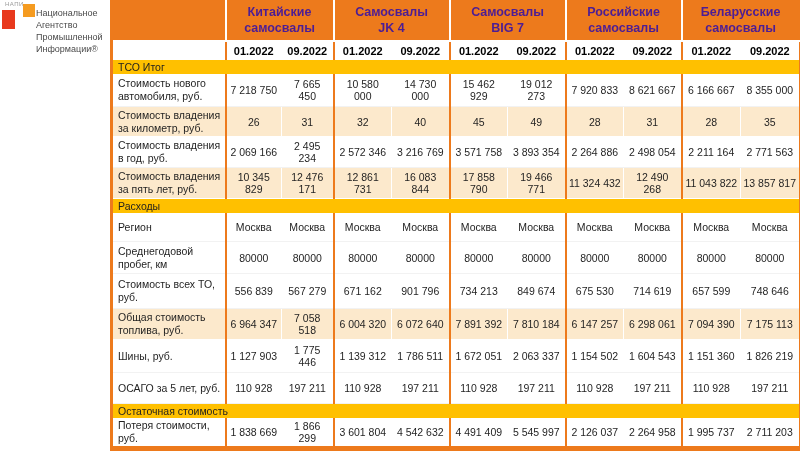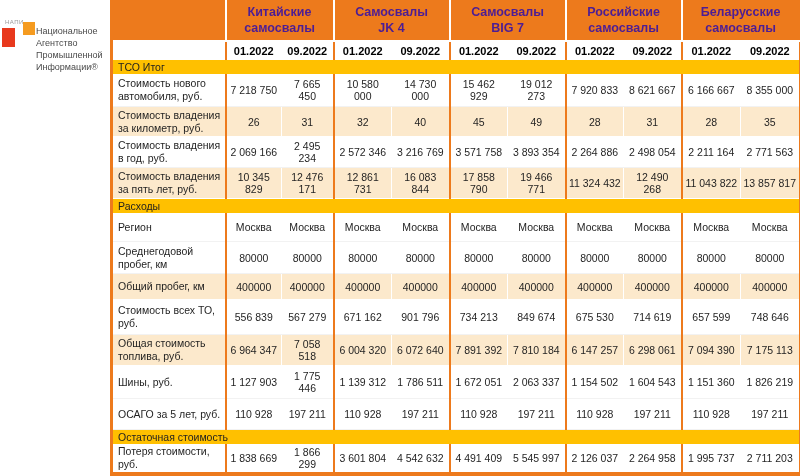--- a/index.html
+++ b/index.html
@@ -4,21 +4,21 @@
 <style>
   :root{
     --orange:#ED7A1C; --amber:#FFC000; --peach:#FCE9CC; --ink:#1f1f1f;
   }
   html,body{margin:0;padding:0;}
   body{
     width:800px;height:476px;position:relative;overflow:hidden;background:#fff;
     font-family:"Liberation Sans",sans-serif;color:var(--ink);
   }
   
-  .logo{position:absolute;left:2px;top:19px;width:210px;height:58px;}
+  .logo{position:absolute;left:2px;top:1px;width:210px;height:58px;}
   .napi-mark{position:absolute;left:3px;top:0;font-size:6px;letter-spacing:.5px;color:#9a9a9a;}
   .red-sq{position:absolute;left:0;top:9px;width:13px;height:19px;background:#E8391D;}
   .orange-sq{position:absolute;left:21px;top:3px;width:12px;height:13px;background:#F59B20;}
   .logo-lines{position:absolute;left:34px;top:6px;font-size:9px;line-height:12px;color:#4a4a4a;}
   
   table{
     position:absolute;left:110px;top:0;width:690px;
     border-collapse:collapse;table-layout:fixed;
     border-left:3px solid var(--orange);
     border-right:2px solid var(--orange);
@@ -187,33 +187,20 @@
         <td class="val">80000</td>
         <td class="val gstart">80000</td>
         <td class="val">80000</td>
         <td class="val gstart">80000</td>
         <td class="val">80000</td>
         <td class="val gstart">80000</td>
         <td class="val">80000</td>
         <td class="val gstart">80000</td>
         <td class="val">80000</td>
       </tr>
-      <tr class="shaded">
-        <td class="rowlabel" style="height: 23px;">Общий пробег, км</td>
-        <td class="val gstart">400000</td>
-        <td class="val">400000</td>
-        <td class="val gstart">400000</td>
-        <td class="val">400000</td>
-        <td class="val gstart">400000</td>
-        <td class="val">400000</td>
-        <td class="val gstart">400000</td>
-        <td class="val">400000</td>
-        <td class="val gstart">400000</td>
-        <td class="val">400000</td>
-      </tr>
       <tr class="plain">
         <td class="rowlabel" style="height: 32px;">Стоимость всех ТО, руб.</td>
         <td class="val gstart">556 839</td>
         <td class="val">567 279</td>
         <td class="val gstart">671 162</td>
         <td class="val">901 796</td>
         <td class="val gstart">734 213</td>
         <td class="val">849 674</td>
         <td class="val gstart">675 530</td>
         <td class="val">714 619</td>

